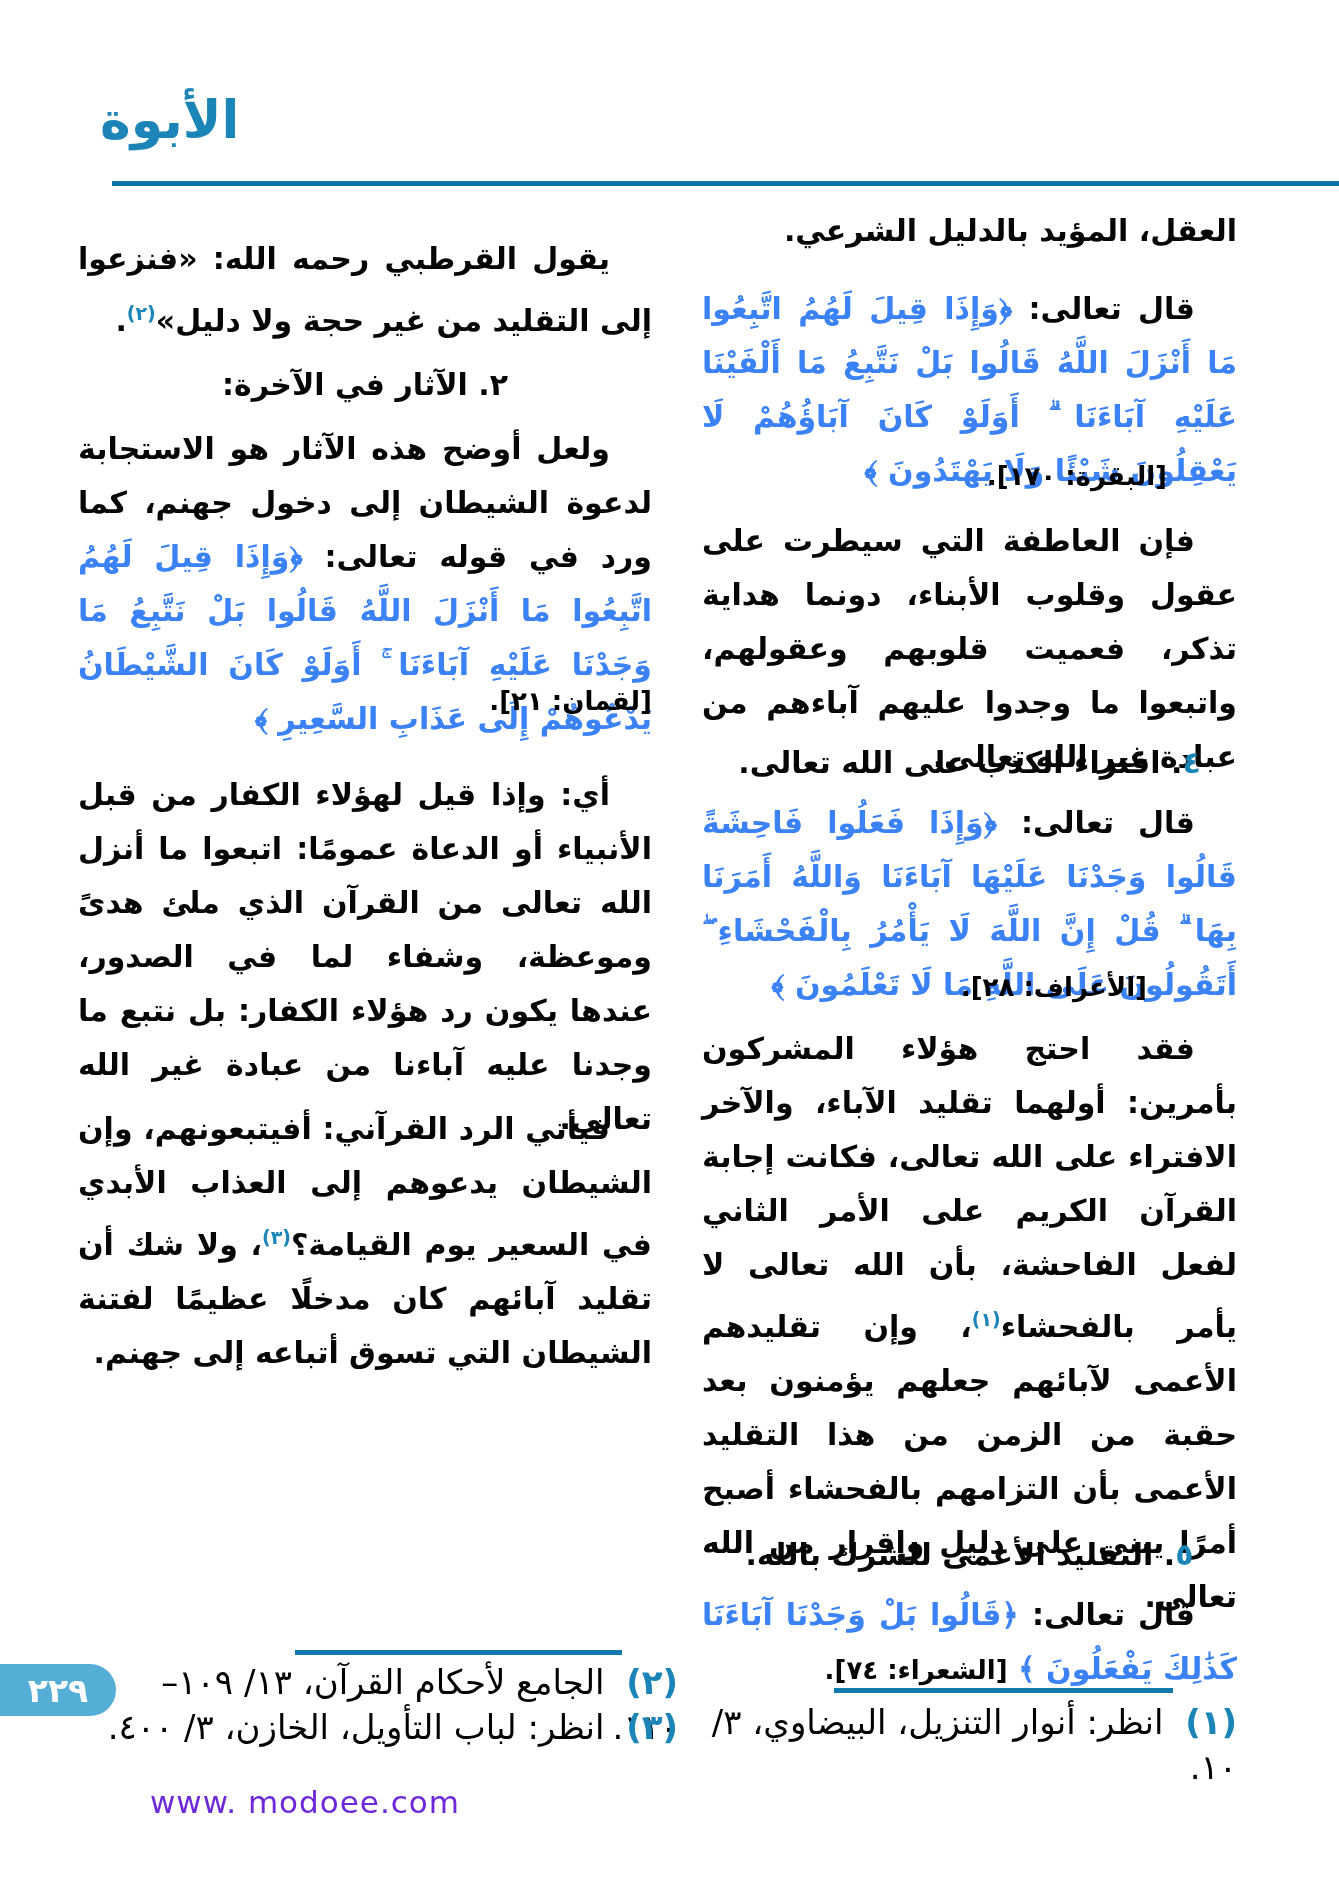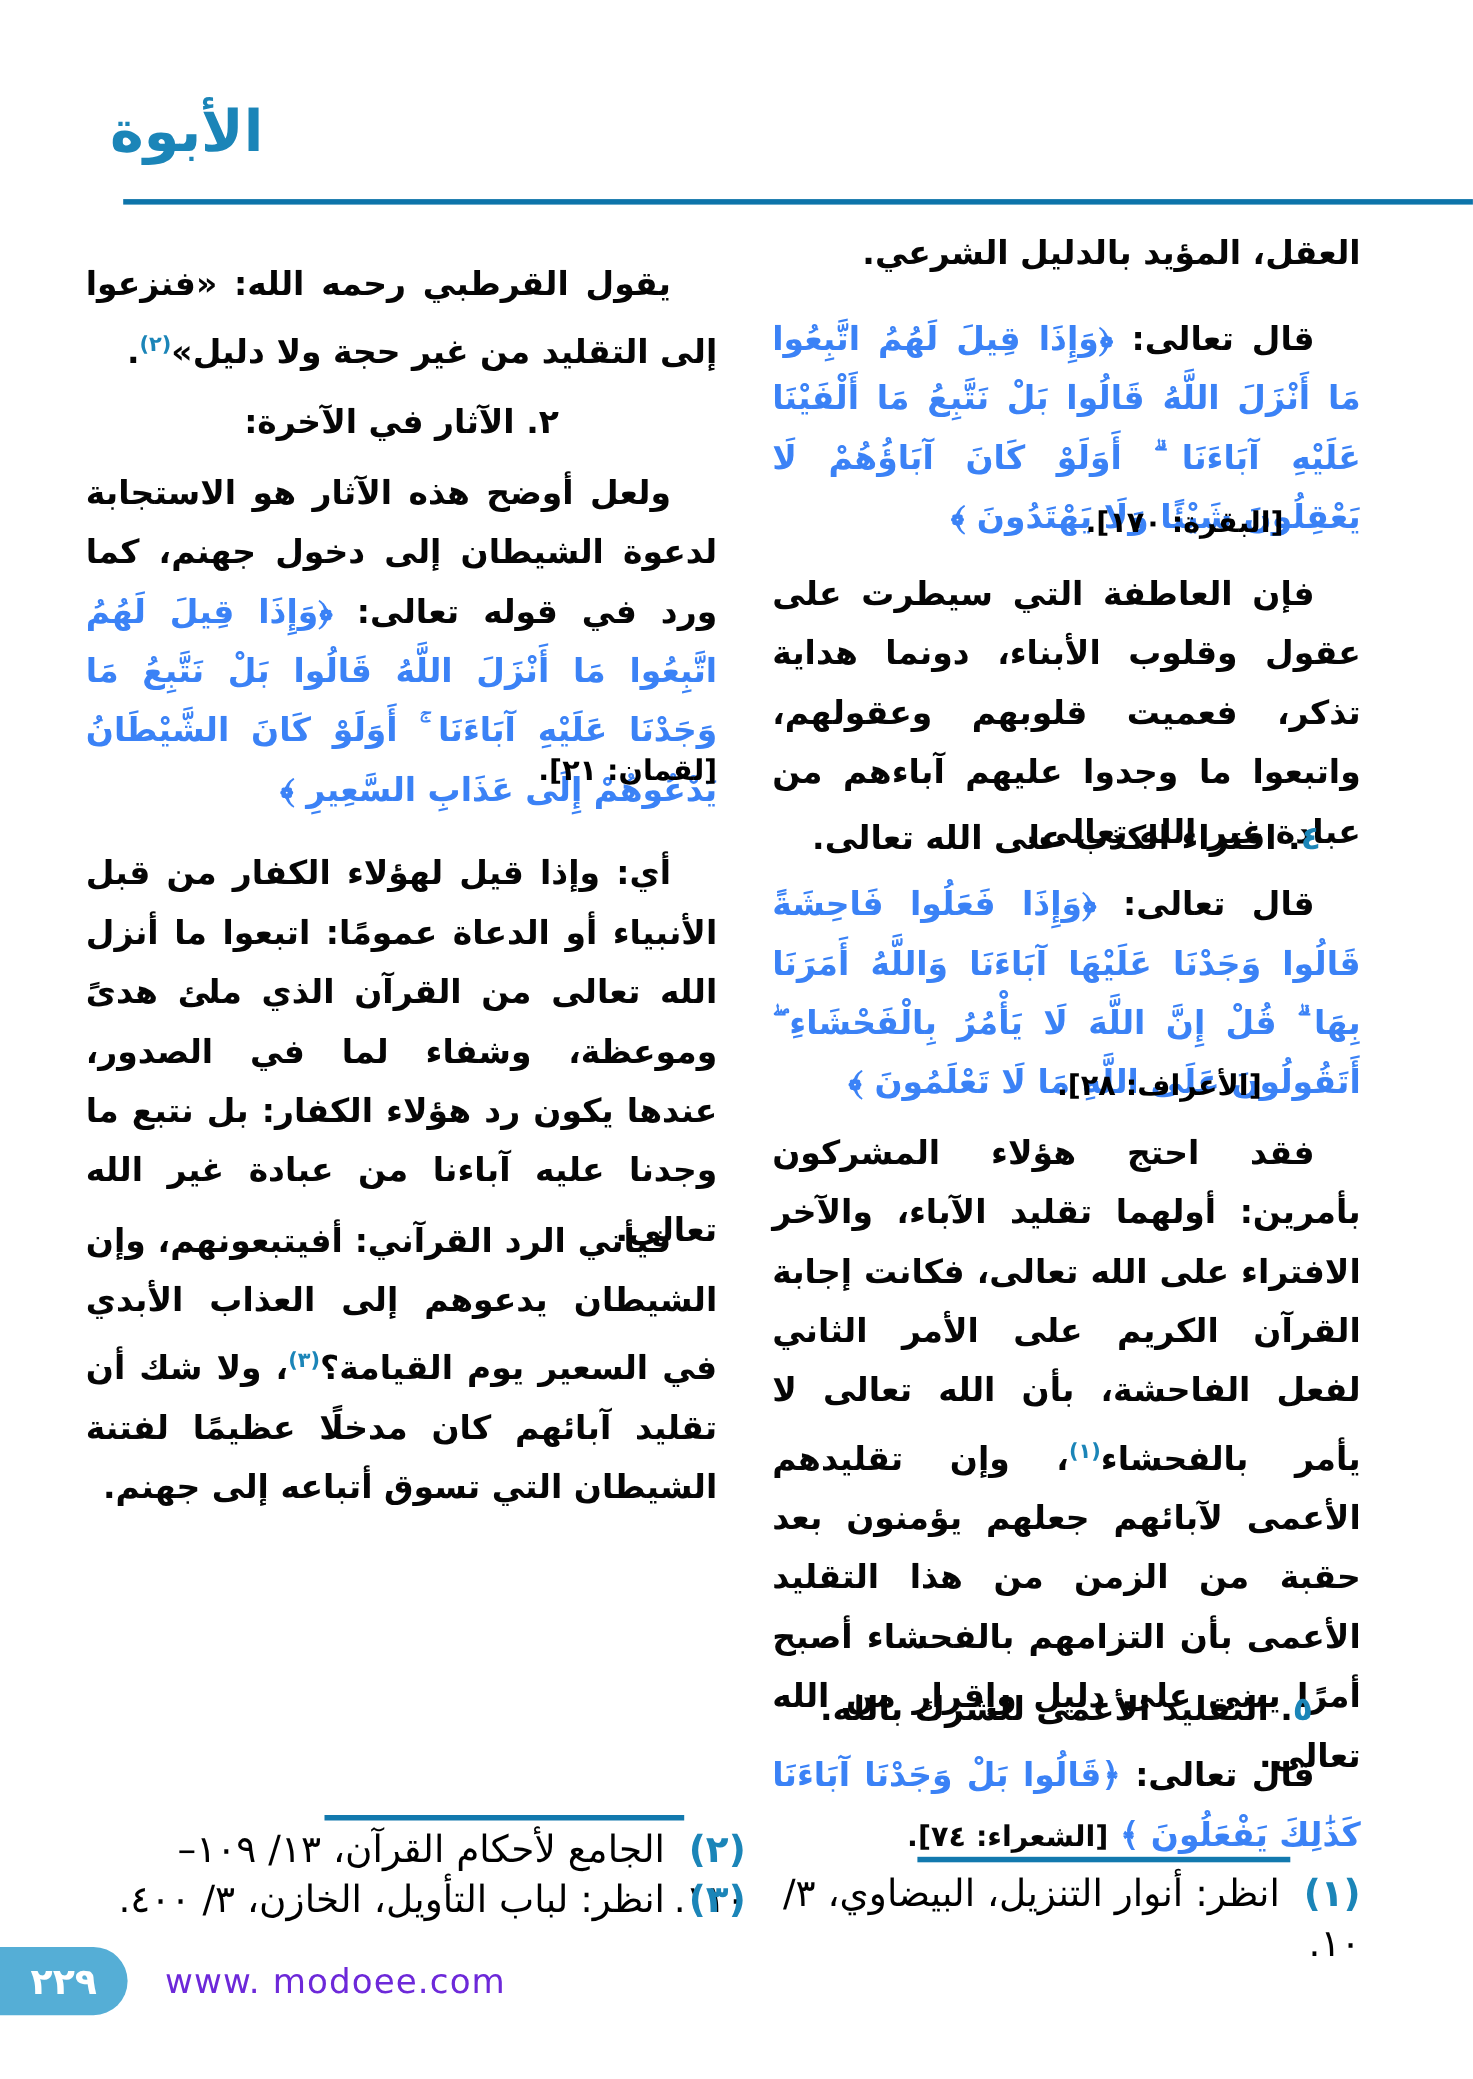--- a/index.html
+++ b/index.html
@@ -24,21 +24,21 @@
   .ref-line{font-size:26px;line-height:42px;font-weight:700;color:#000;text-align:right;direction:rtl;}
   .pad70{padding-left:0;padding-right:70px;}
   .pad90{padding-right:90px;}
   .pad196{padding-right:196px;}
   .sup{color:#1b85b8;font-size:19px;vertical-align:super;font-weight:700;}
   .sep{position:absolute;height:5px;background:#1279ae;}
   .fn-line{font-size:34px;line-height:45px;font-weight:400;color:#000;text-align:right;direction:rtl;}
   .fn-num{color:#1b85b8;font-weight:700;}
 
   
-  .pill{position:absolute;left:0;top:1770px;width:116px;height:62px;background:#55aed6;
+  .pill{position:absolute;left:0;top:1664px;width:116px;height:52px;background:#55aed6;
         border-radius:0 31px 31px 0;display:flex;align-items:center;justify-content:center;}
   .pill-num{color:#ffffff;font-size:33px;font-weight:700;}
   .site{position:absolute;left:150px;top:1784px;font-size:31px;color:#6d28d9;direction:ltr;letter-spacing:1px;}
 </style>
 </head>
 <body>
 
 <div class="page">
 
   <div class="logo">الأبوة</div>

